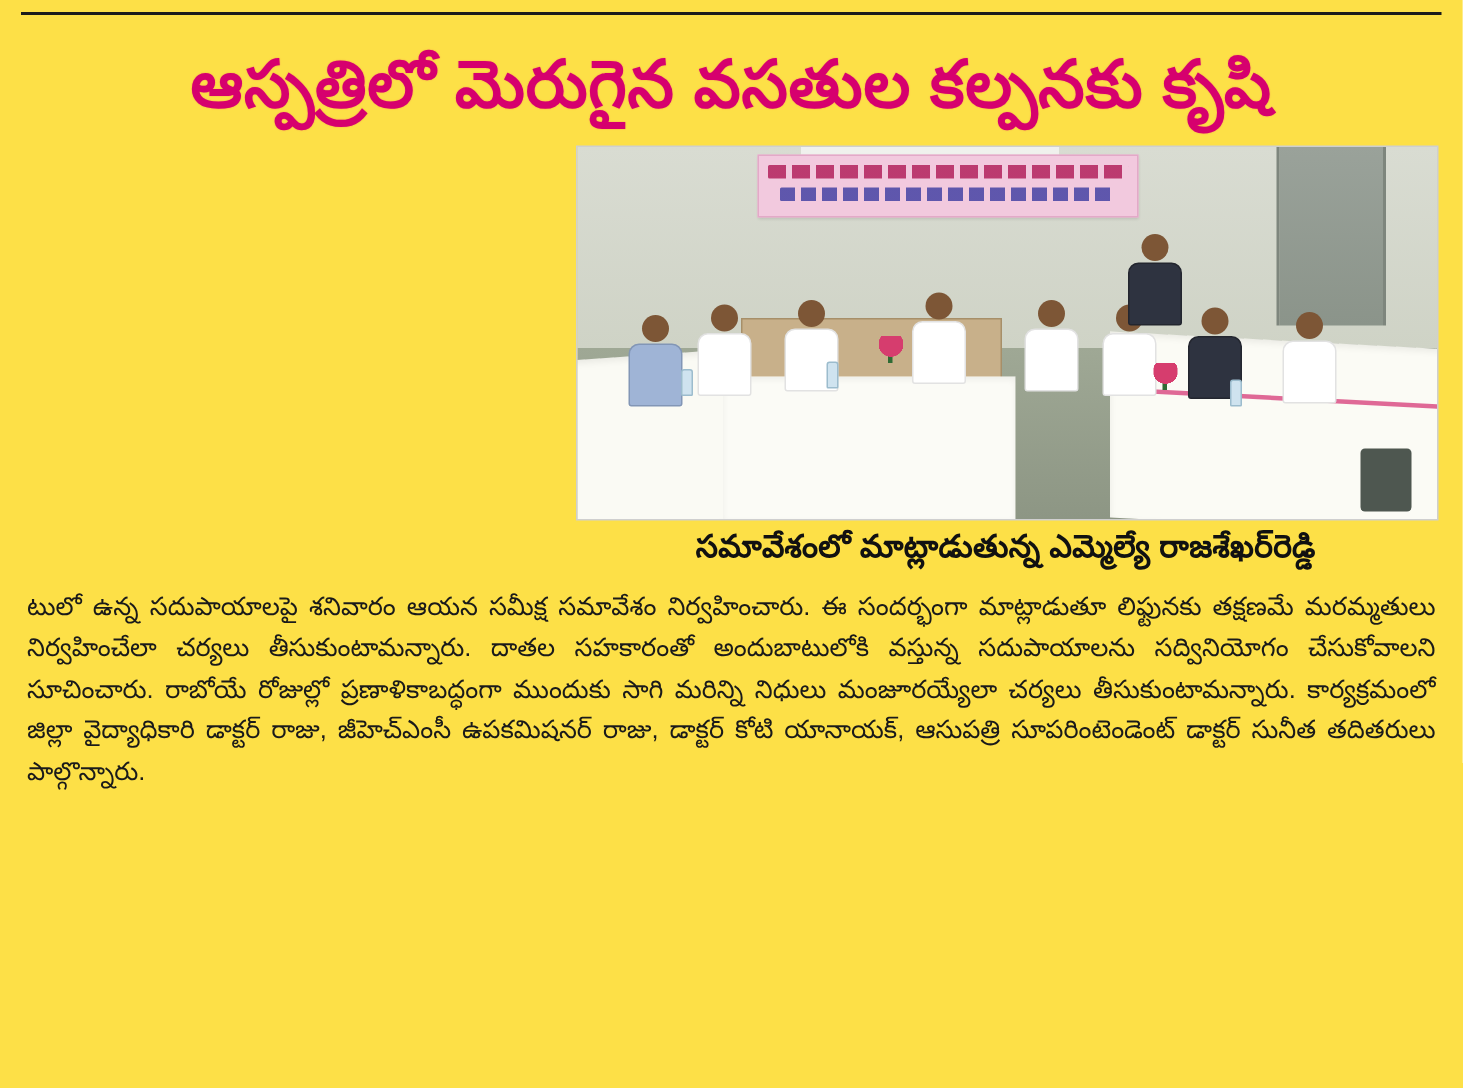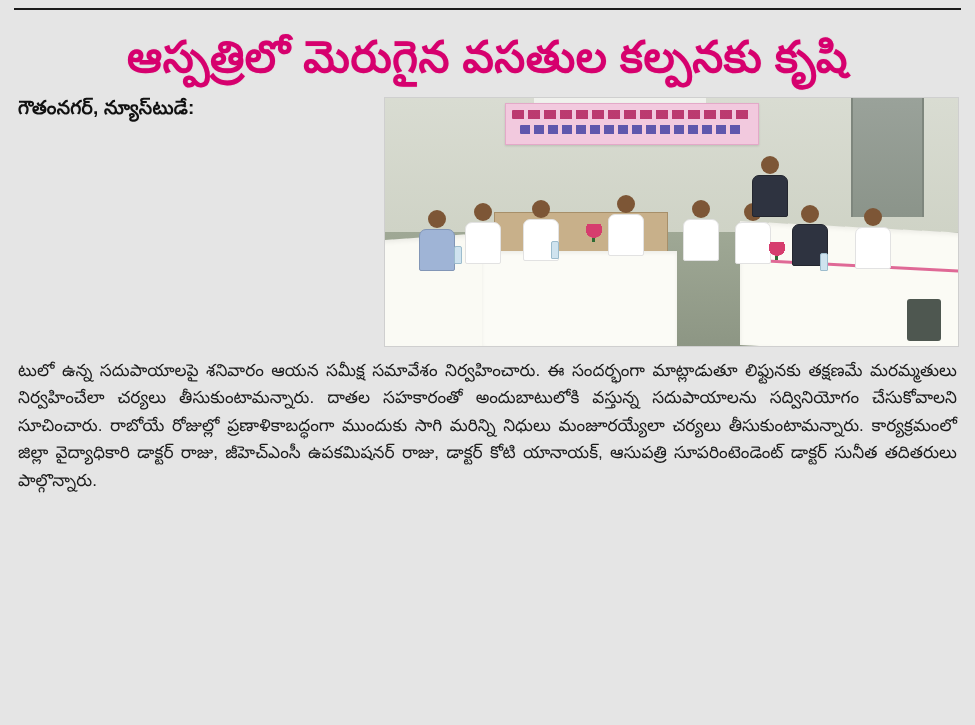--- a/index.html
+++ b/index.html
@@ -10,21 +10,21 @@
   body {
     width: 975px;
     height: 725px;
     font-family: "Liberation Sans", sans-serif;
     overflow: hidden;
   }
   .page {
     position: relative;
     width: 975px;
     height: 725px;
-    background: #e5e5e5;
+    background: #fde047;
     box-sizing: border-box;
     padding: 10px 18px 10px 18px;
   }
   
   .top-rule {
     position: absolute;
     left: 14px;
     right: 14px;
     top: 8px;
     height: 2px;
@@ -242,21 +242,20 @@
 
   <div class="top-rule"></div>
 
   <h1 class="headline">ఆస్పత్రిలో మెరుగైన వసతుల కల్పనకు కృషి</h1>
 
   <div class="content">
 
     <div class="top-block">
 
       <div class="col-left">
-        <div class="dateline">గౌతంనగర్,   న్యూస్‌టుడే:</div>
       </div>
 
       <div class="col-right">
 
         <div class="photo-frame">
           <div class="ph-wall"></div>
           <div class="ph-topstrip"></div>
 
           <div class="ph-banner">
             <div class="bnr-line1"></div>
@@ -315,20 +314,21 @@
           <div class="ph-flower" style="left:35%; bottom:40%;"></div>
           <div class="ph-flower" style="left:67%; bottom:33%;"></div>
 
           <div class="ph-bottle" style="left:12%; bottom:33%;"></div>
           <div class="ph-bottle" style="left:29%; bottom:35%;"></div>
           <div class="ph-bottle" style="left:76%; bottom:30%;"></div>
 
           <div class="ph-chair" style="right:3%;"></div>
         </div>
 
+        <div class="caption">సమావేశంలో మాట్లాడుతున్న ఎమ్మెల్యే రాజశేఖర్‌రెడ్డి</div>
       </div>
 
     </div>
 
     <div class="full-text">
       <p>టులో ఉన్న సదుపాయాలపై శనివారం ఆయన సమీక్ష సమావేశం నిర్వహించారు. ఈ సందర్భంగా మాట్లాడుతూ లిఫ్టునకు తక్షణమే మరమ్మతులు నిర్వహించేలా చర్యలు తీసుకుంటామన్నారు. దాతల సహకారంతో అందుబాటులోకి వస్తున్న సదుపాయాలను సద్వినియోగం చేసుకోవాలని సూచించారు. రాబోయే రోజుల్లో ప్రణాళికాబద్ధంగా ముందుకు సాగి మరిన్ని నిధులు మంజూరయ్యేలా చర్యలు తీసుకుంటామన్నారు. కార్యక్రమంలో జిల్లా వైద్యాధికారి డాక్టర్ రాజు, జీహెచ్‌ఎంసీ ఉపకమిషనర్ రాజు, డాక్టర్ కోటి యానాయక్, ఆసుపత్రి సూపరింటెండెంట్ డాక్టర్ సునీత తదితరులు పాల్గొన్నారు.</p>
     </div>
 
   </div>
 </div>

